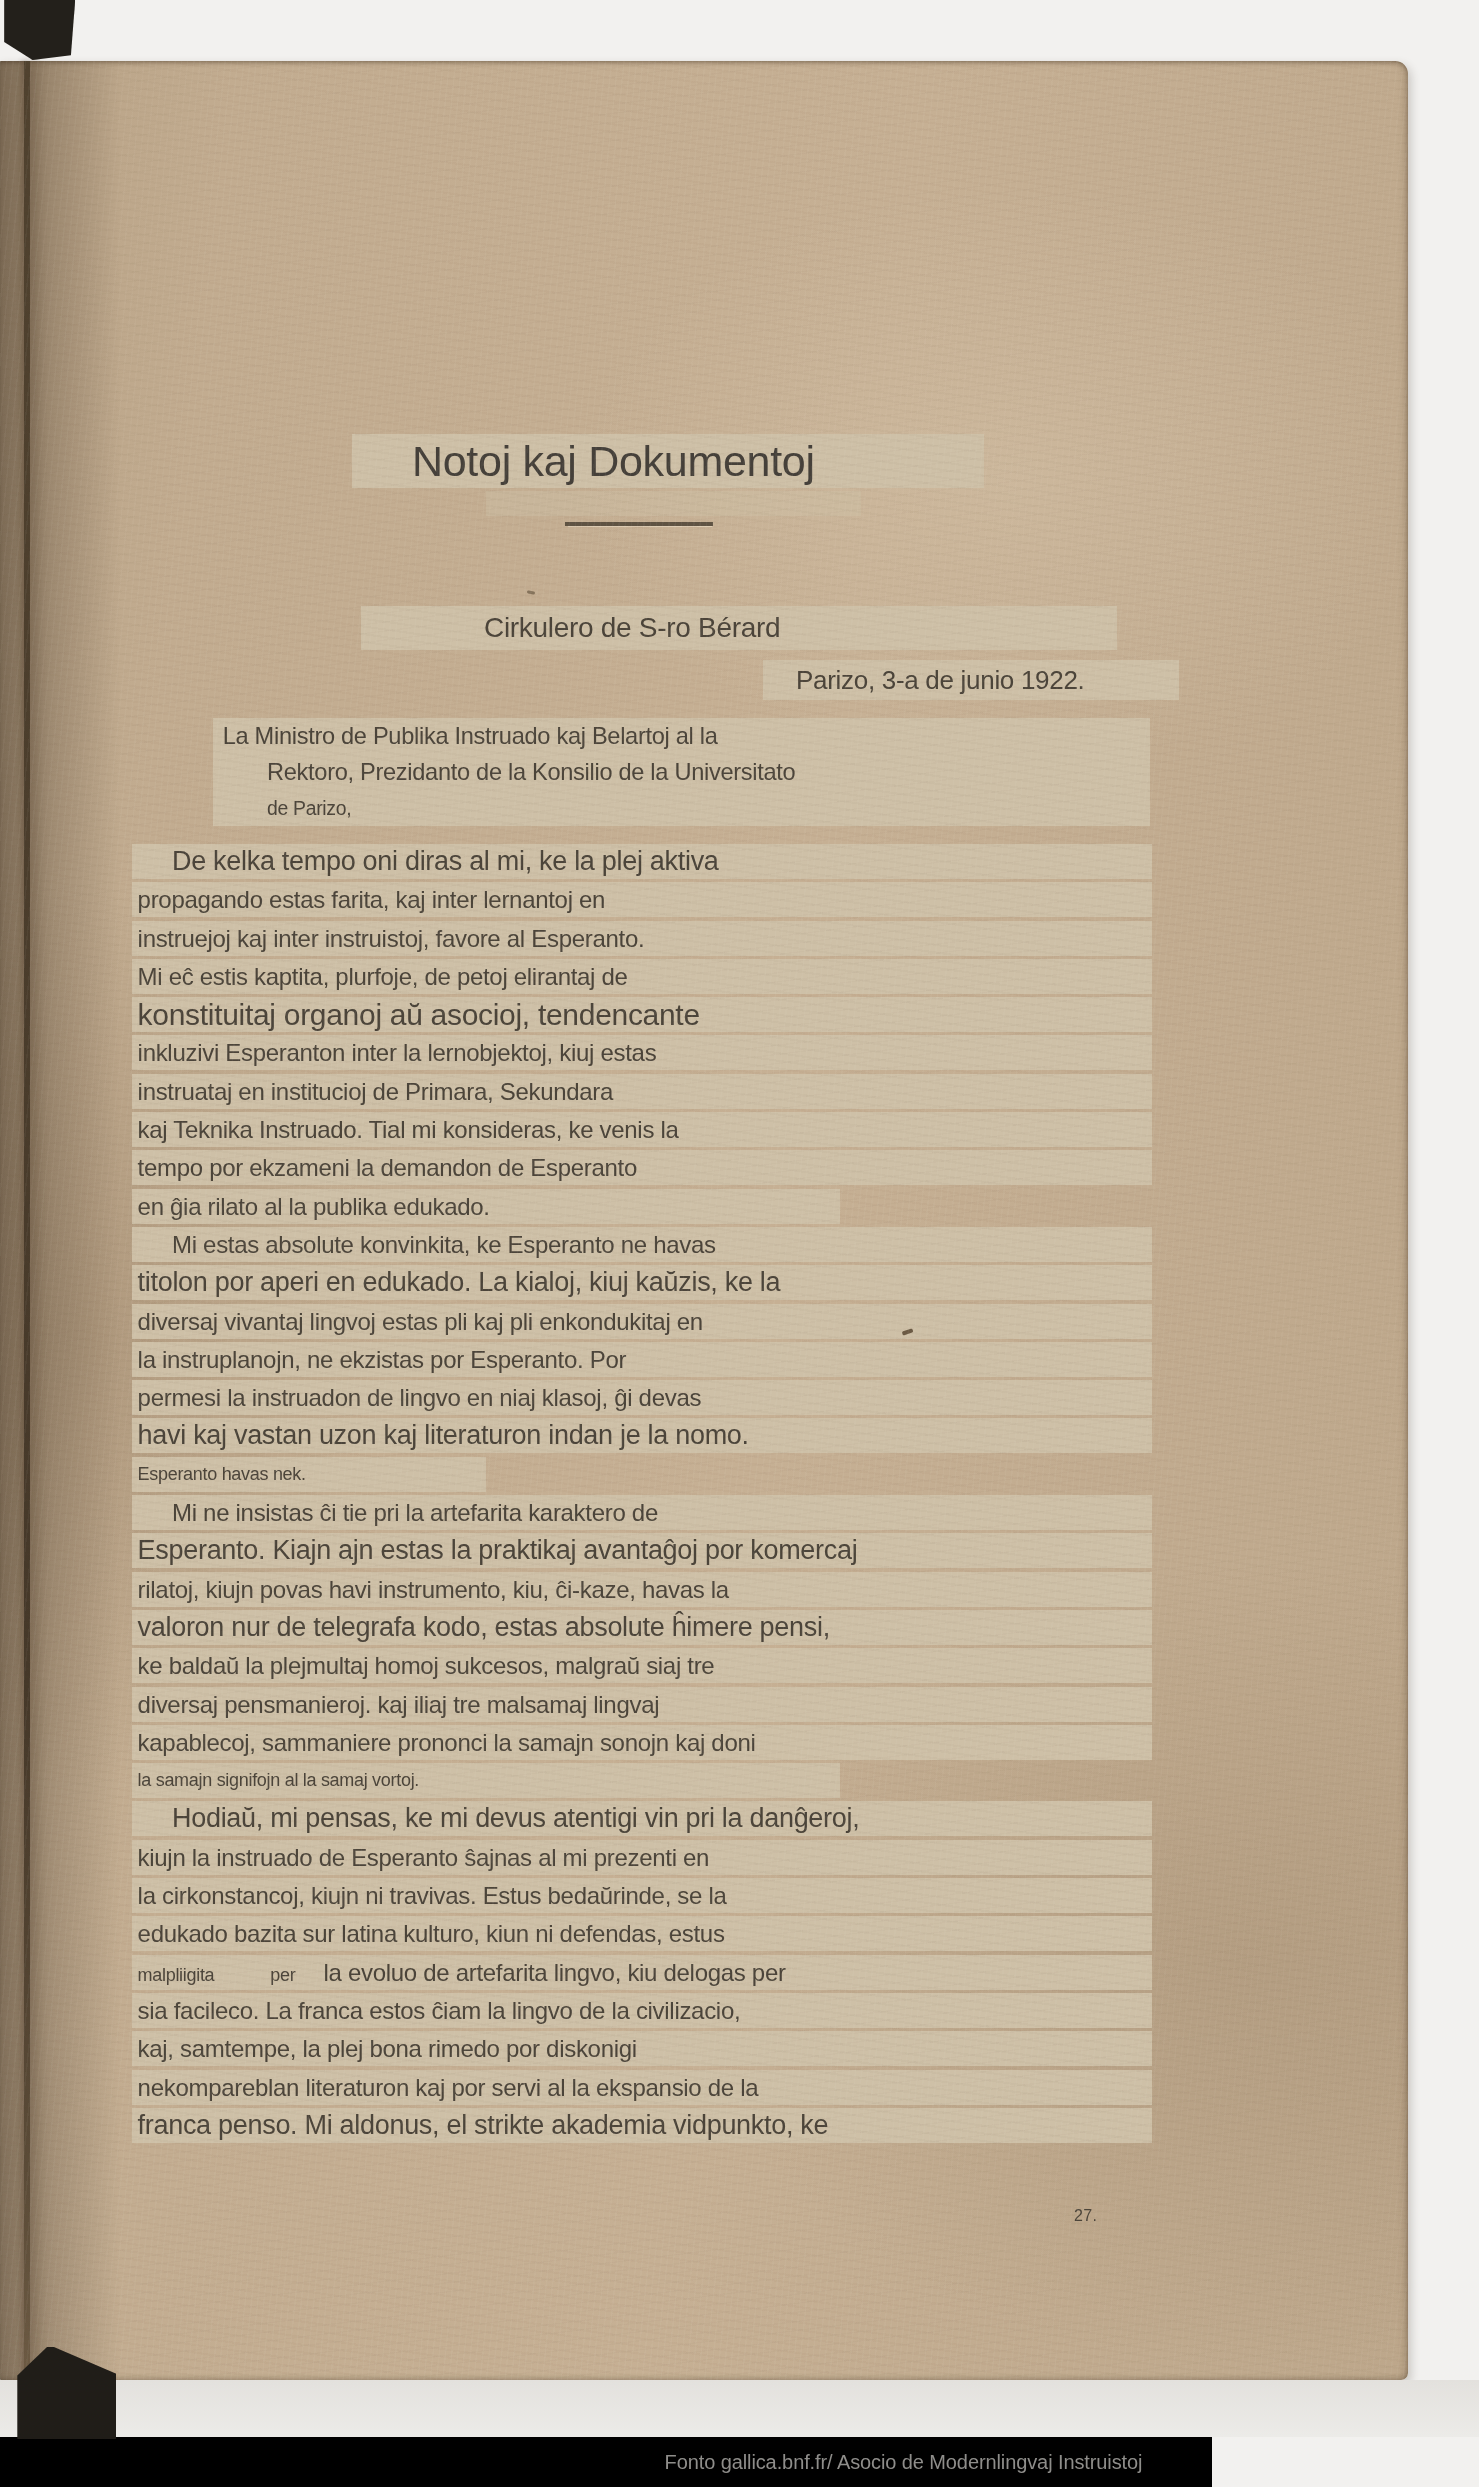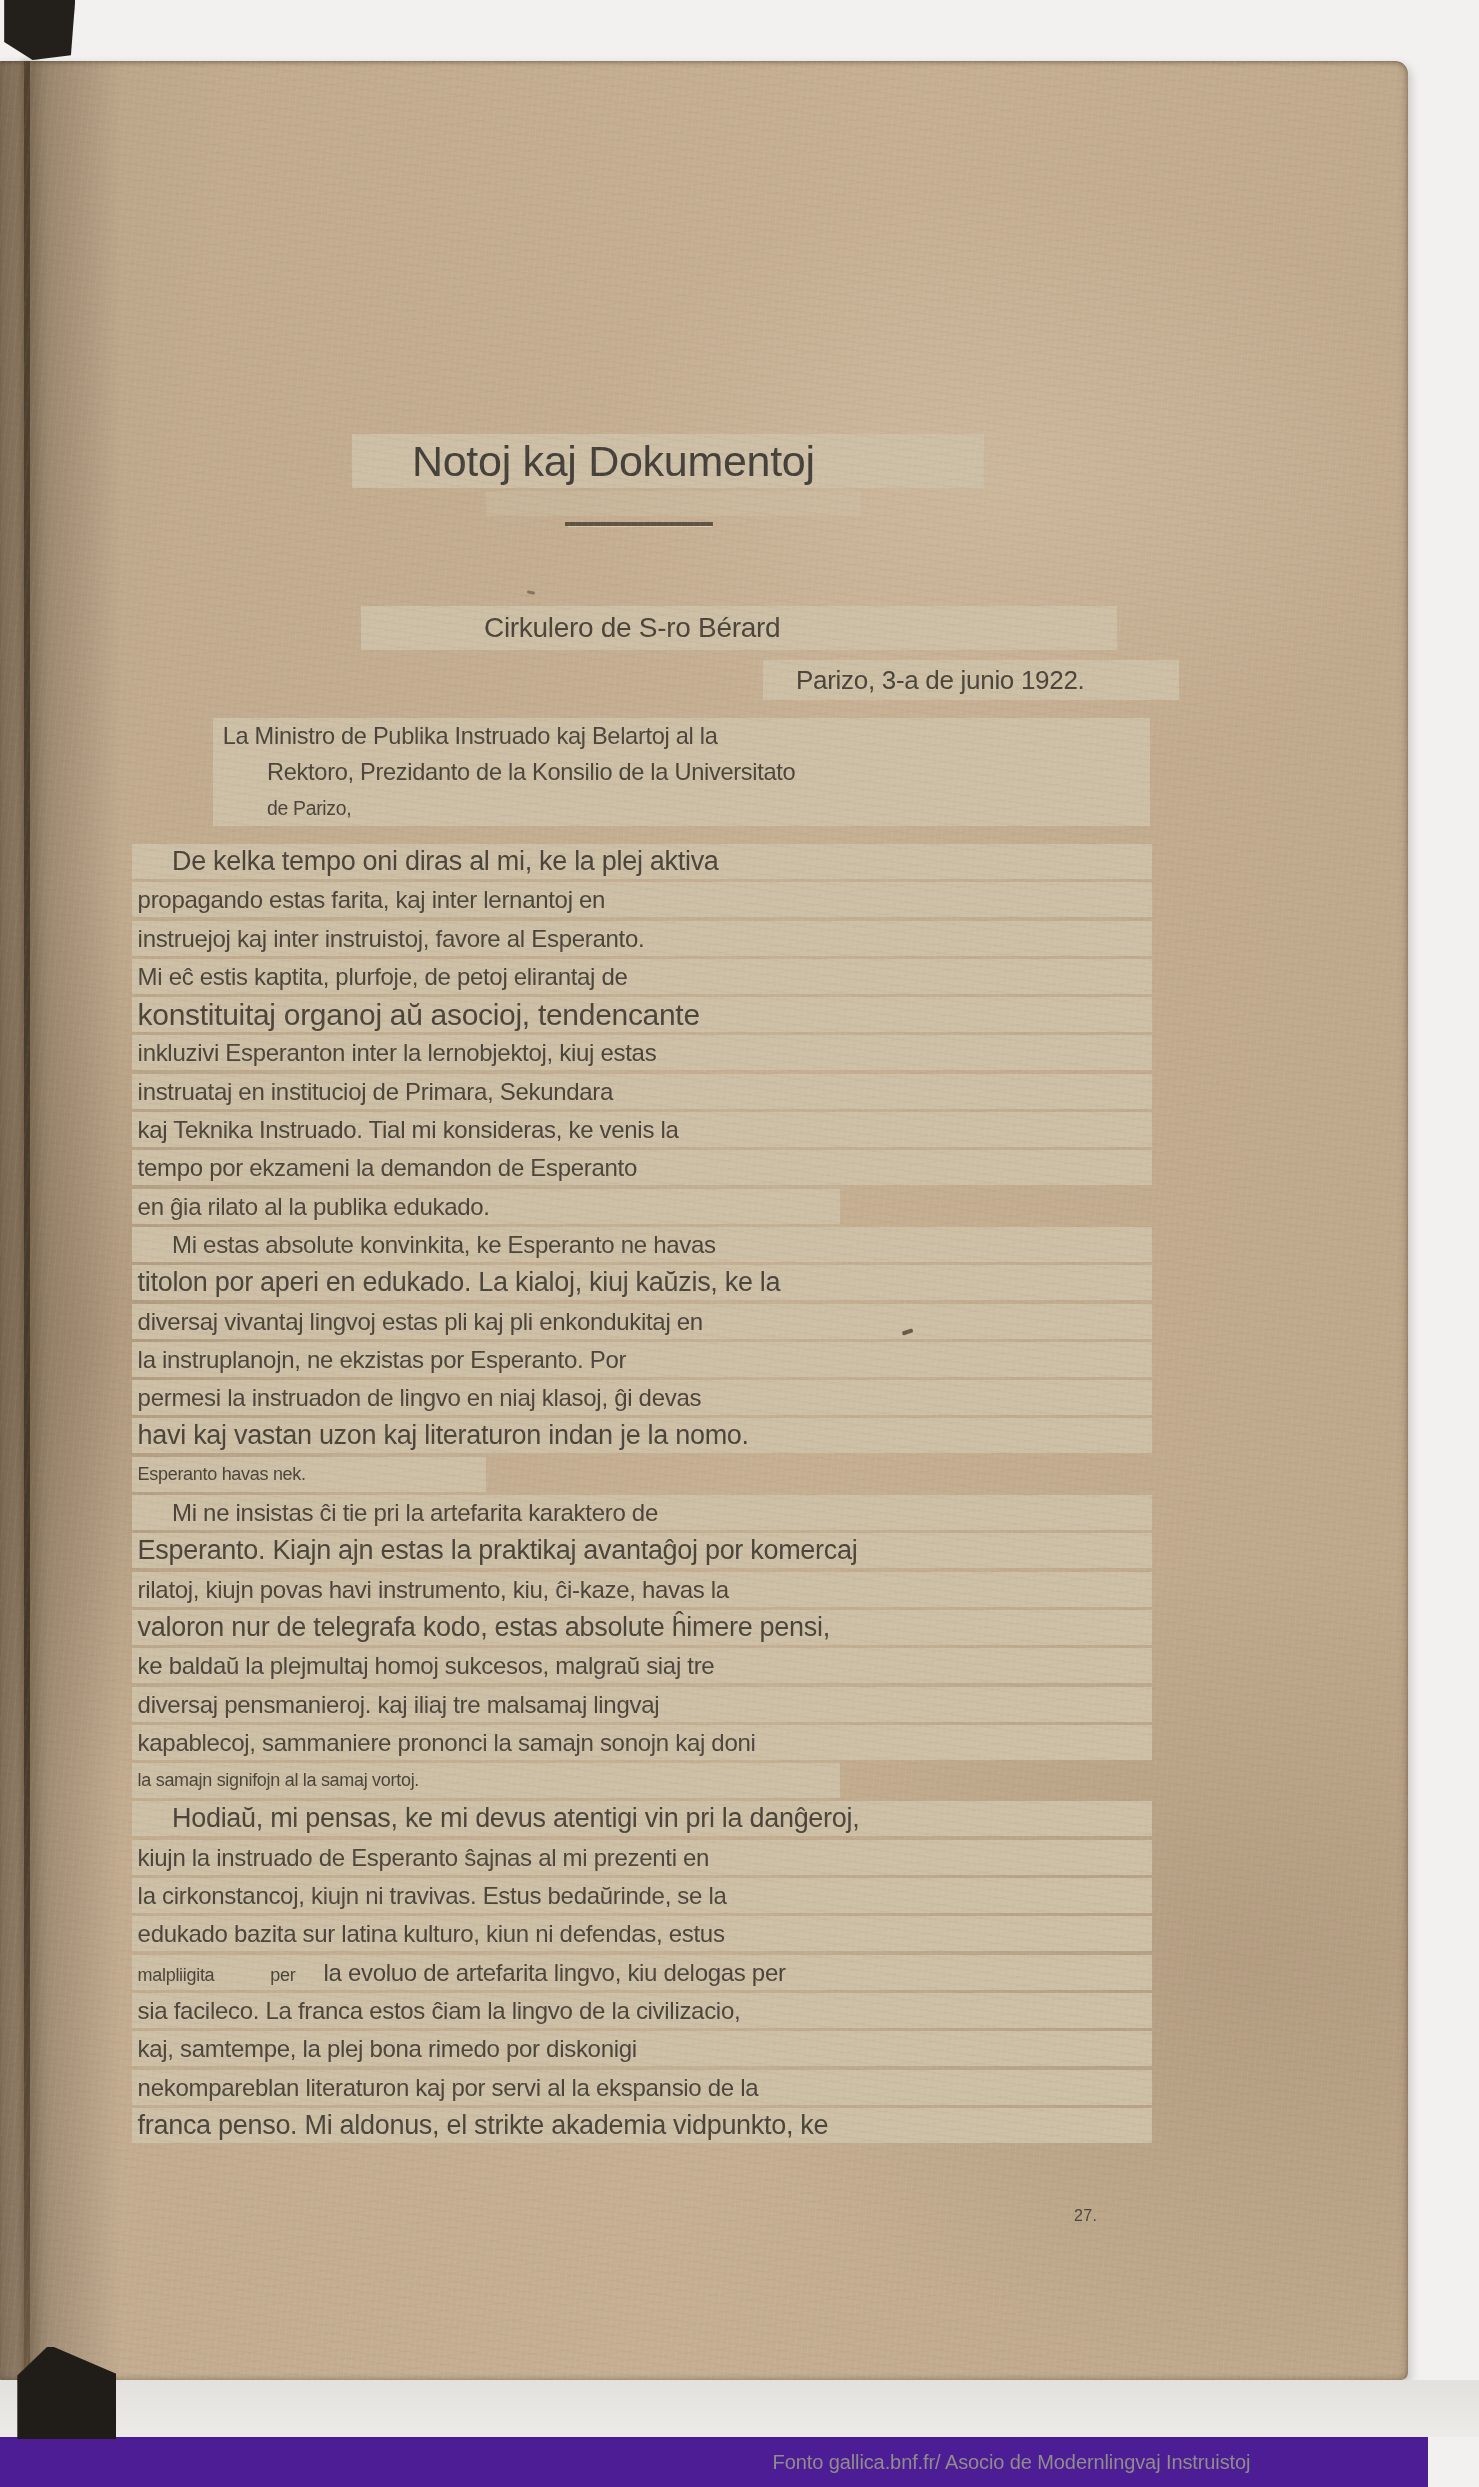--- a/index.html
+++ b/index.html
@@ -81,21 +81,21 @@
     box-shadow:2.1px 2.1px 5.6px rgba(40,32,22,.5);z-index:4;
   }
   .tab-bottom{
     position:absolute;left:17.3px;top:2347px;width:99px;height:92px;background:#201d18;
     clip-path:polygon(30% 0,37% 0,100% 29%,100% 100%,0 100%,0 31%);
     z-index:4;
   }
   
   .pre-footer{position:absolute;left:0;top:2380px;width:1480px;height:57px;background:linear-gradient(180deg,#e3e1dd,#ecebe8);}
   .footer-bar{
-    position:absolute;left:0;top:2437px;width:1428px;height:51px;background:#4c1d95;
+    position:absolute;left:0;top:2437px;width:1212px;height:51px;background:#000000;
     display:flex;align-items:center;justify-content:center;padding-left:595px;
   }
   .footer-text{font-size:20px;color:var(--footer_text,#8e8d8a);letter-spacing:-0.1px;white-space:nowrap;}
 </style>
 </head>
 <body>
 
 <div class="stage">
 
   <div class="page">

